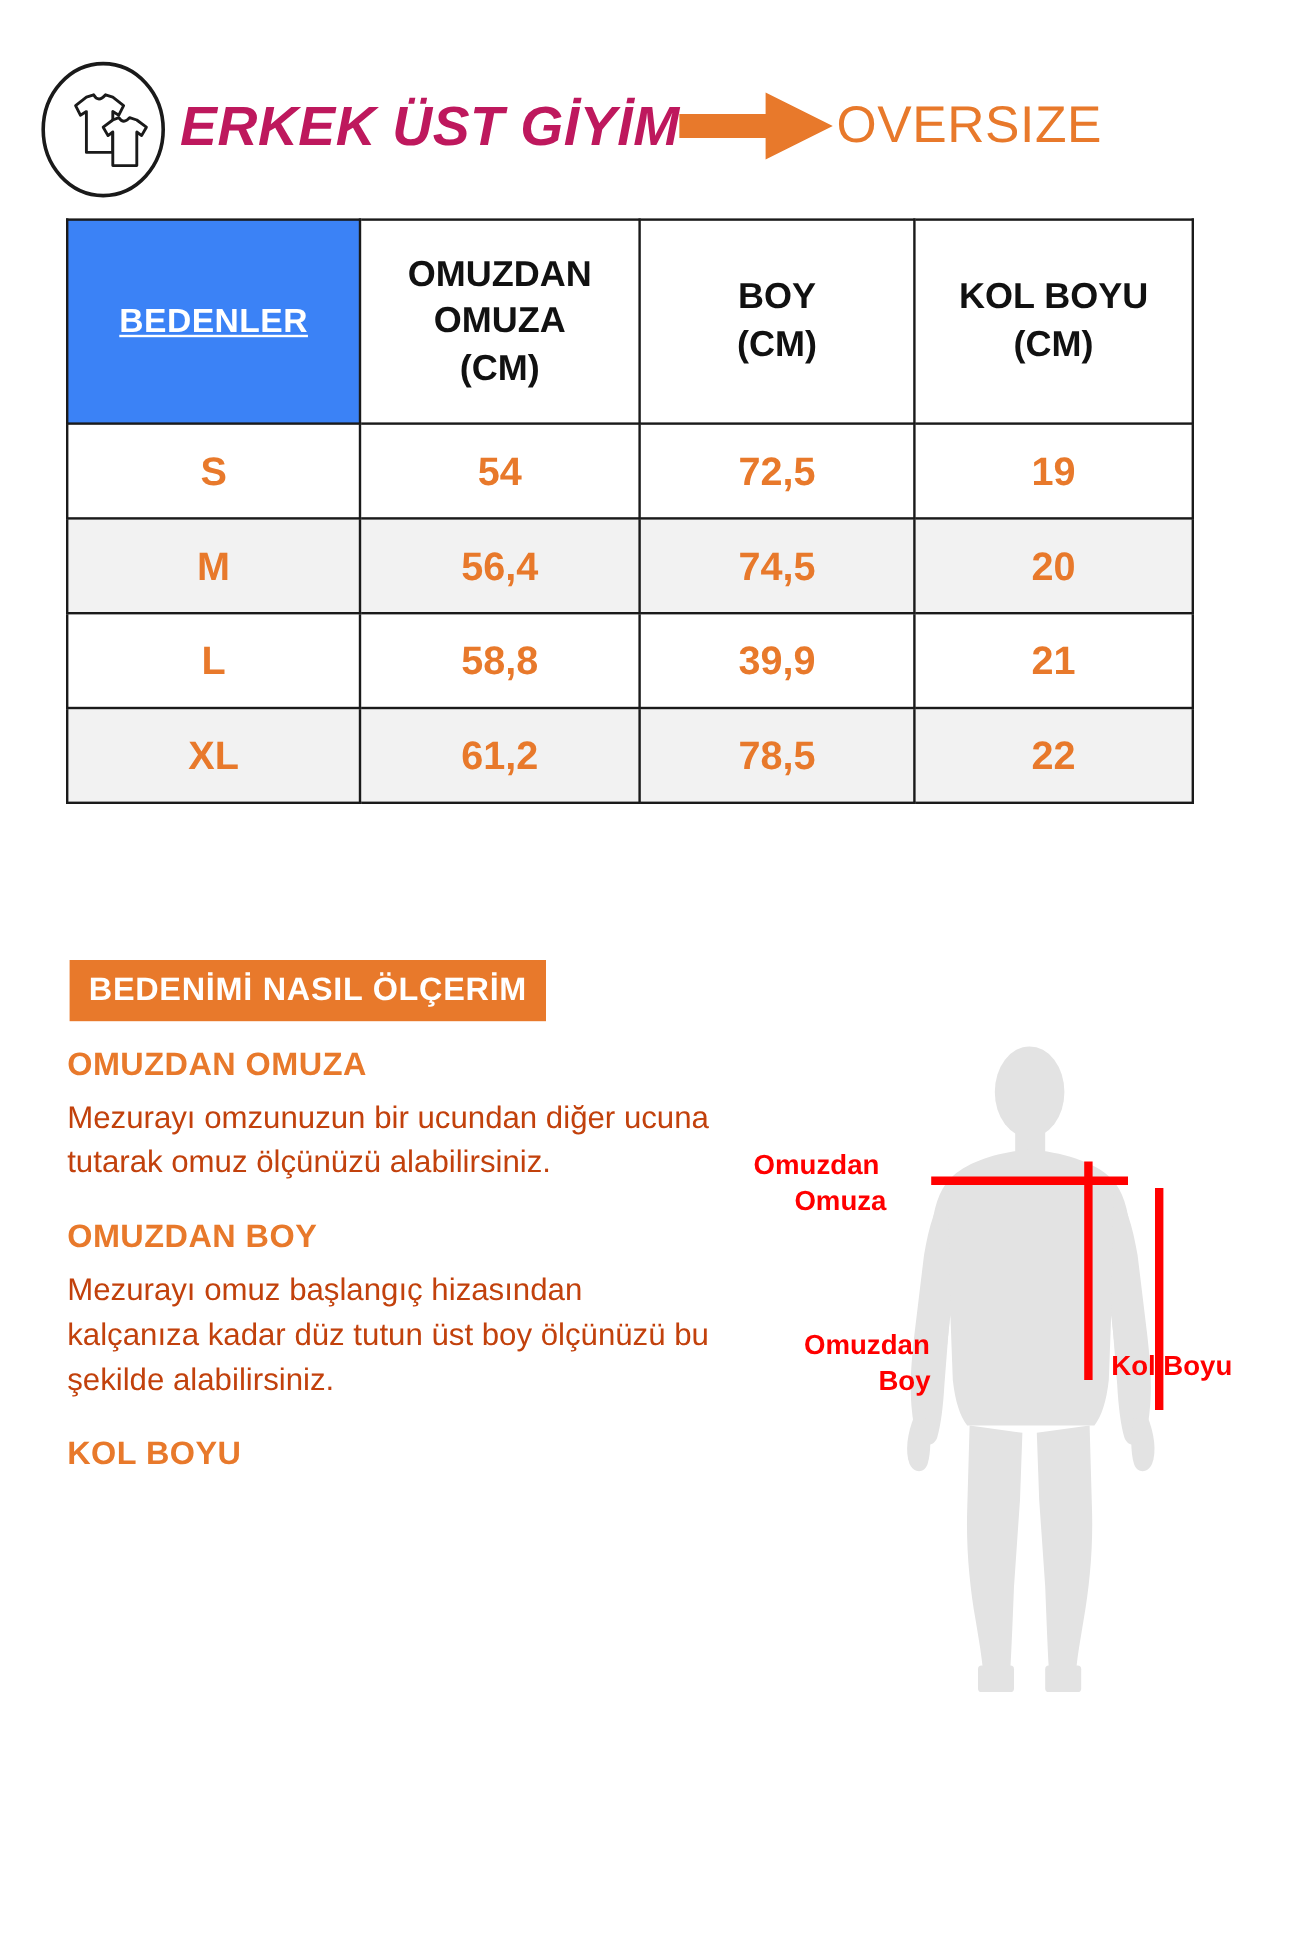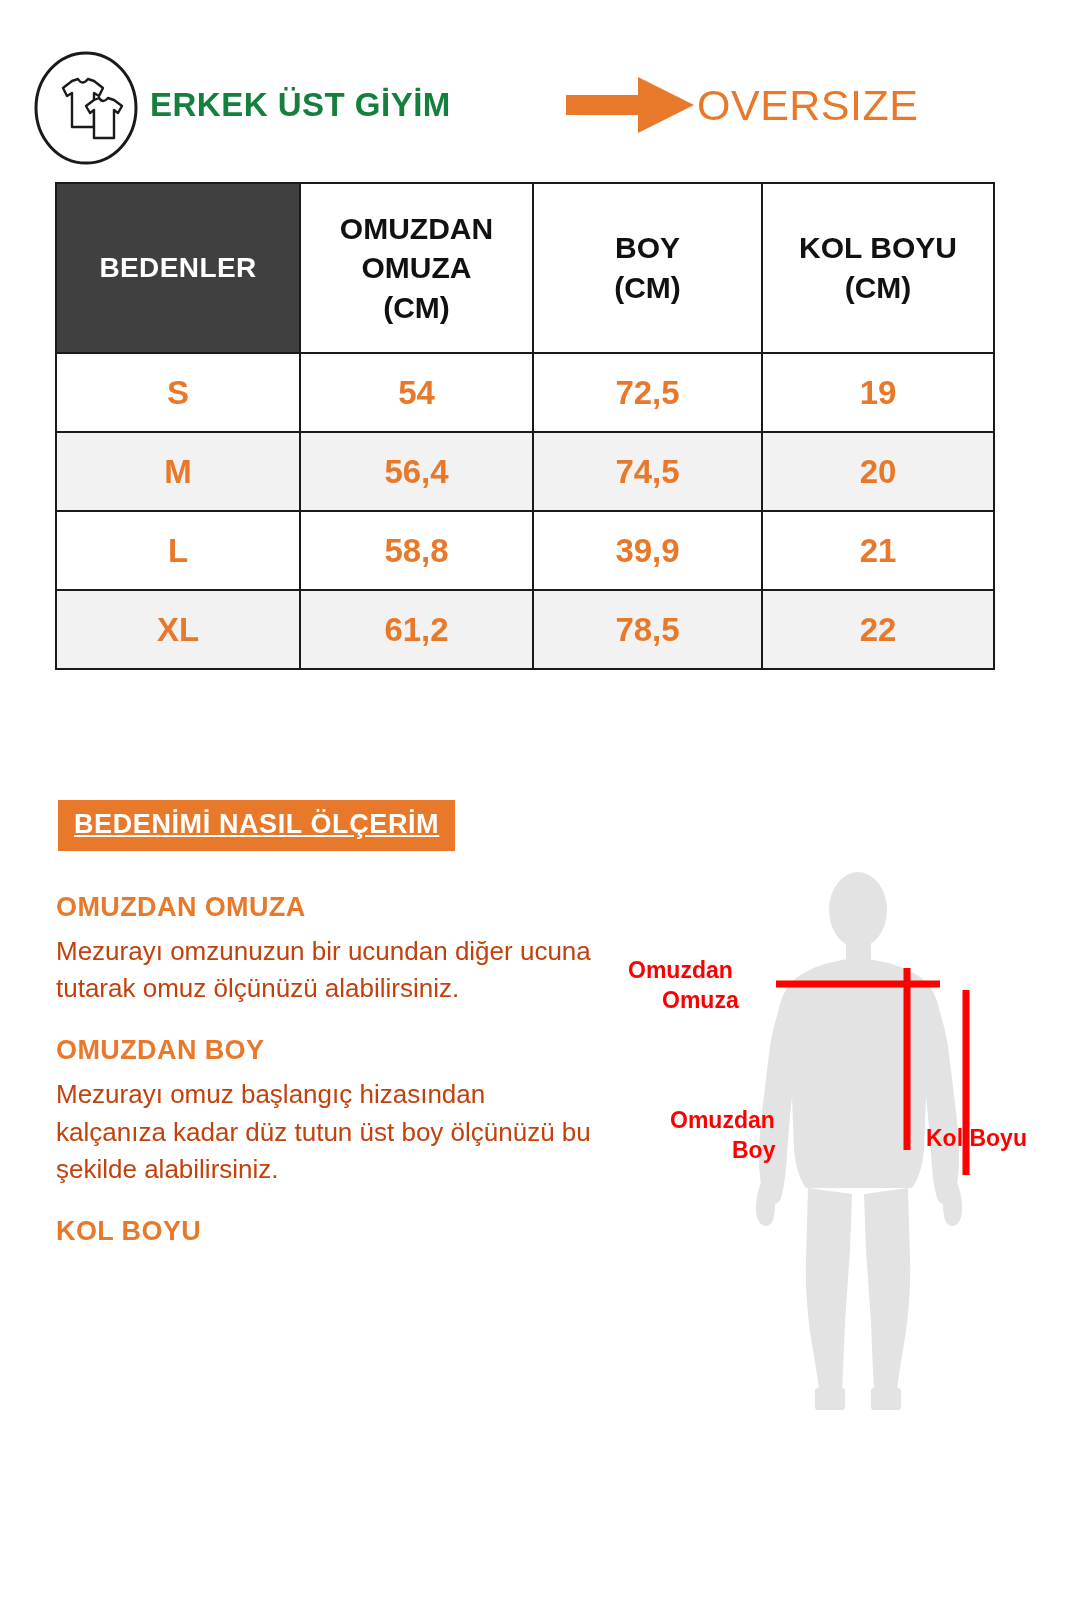--- a/index.html
+++ b/index.html
@@ -30,25 +30,26 @@
     left: 30px;
     top: 8px;
     width: 112px;
     height: 120px;
   }
   .header-title {
     position: absolute;
     left: 150px;
     top: 50%;
     transform: translateY(-50%);
-    font-size: 33px;
-    font-weight: bold;
-    color: #15803d;
+    font-size: 46px;
+    font-weight: bold;
+    color: #be185d;
     letter-spacing: 0.5px;
     white-space: nowrap;
+    font-style: italic;
   }
   .header-arrow {
     position: absolute;
     left: 566px;
     top: 50%;
     transform: translateY(-50%);
     width: 130px;
     height: 60px;
   }
   .header-sub {
@@ -80,24 +81,25 @@
   }
   .size-table thead th {
     height: 168px;
     font-size: 30px;
     font-weight: bold;
     color: #111111;
     line-height: 1.32;
     background: #ffffff;
   }
   .size-table thead th.sizes-head {
-    background: #404040;
+    background: #3b82f6;
     color: #ffffff;
     font-size: 28px;
     letter-spacing: 0.4px;
+    text-decoration: underline;
   }
   .size-table tbody td {
     height: 77px;
     font-size: 33px;
     font-weight: bold;
     color: #E8792B;
     background: #ffffff;
   }
   .size-table tbody tr.alt td {
     background: #F2F2F2;
@@ -112,28 +114,26 @@
     position: absolute;
     left: 58px;
     top: 800px;
     background: #E8792B;
     color: #ffffff;
     font-size: 27px;
     font-weight: bold;
     letter-spacing: 0.6px;
     padding: 9px 16px 11px 16px;
     white-space: nowrap;
-    text-decoration: underline;
   }
   .measure-block {
     position: absolute;
     left: 56px;
     top: 872px;
     width: 560px;
-    margin-top: 20px;
   }
   .m-head {
     font-size: 27px;
     font-weight: bold;
     color: #E8792B;
     letter-spacing: 0.4px;
     margin: 0 0 10px 0;
   }
   .m-head.sp { margin-top: 28px; }
   .m-body {

